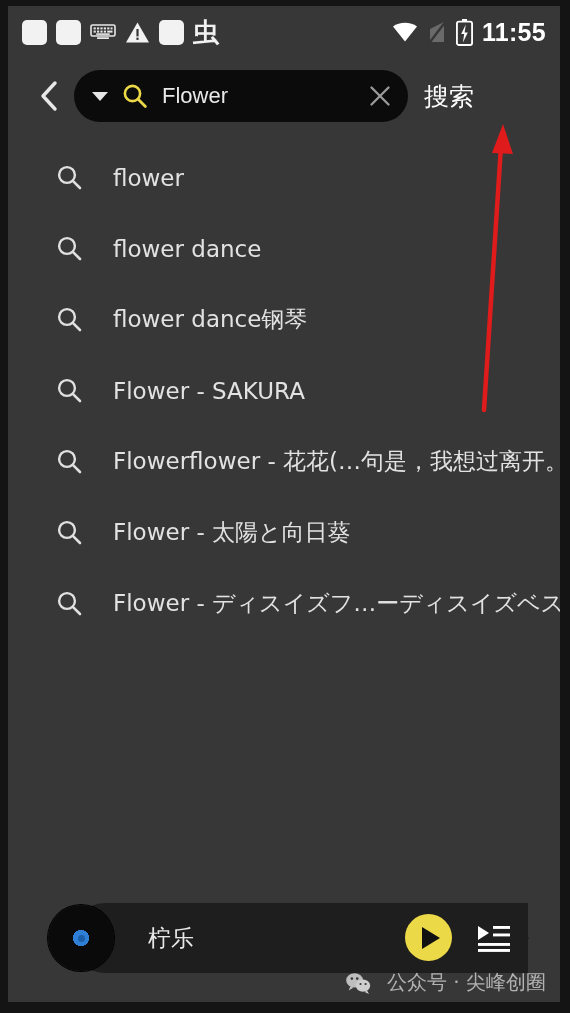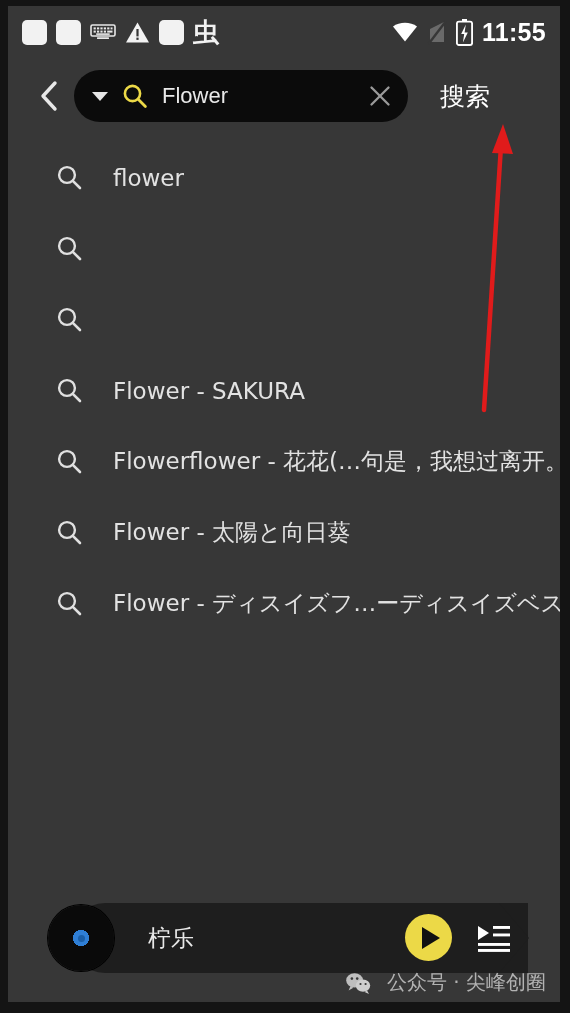--- a/index.html
+++ b/index.html
@@ -94,21 +94,21 @@
     flex:1;
   }
   #clear-btn {
     width:40px; height:40px; margin-right:8px;
     display:flex; align-items:center; justify-content:center;
     cursor:pointer;
   }
   .x-icon { width:22px; height:22px; display:block; }
   #search-action {
     color:#ffffff; font-size:25px;
-    margin-left:32px;
+    margin-left:16px;
     font-family:"DejaVu Sans",sans-serif;
     cursor:pointer; white-space:nowrap;
   }
 
   
   #suggestions {
     position:absolute; left:0; top:136px;
     width:552px;
   }
   .sugg-row {
@@ -308,28 +308,30 @@
         </svg>
         <span class="sugg-text">flower</span>
       </div>
 
 
       <div class="sugg-row">
         <svg class="sugg-icon" viewBox="0 0 27 27">
           <circle cx="11" cy="11" r="7.9" fill="none" stroke="#e0e0e0" stroke-width="2.4"></circle>
           <line x1="16.8" y1="16.8" x2="24" y2="24" stroke="#e0e0e0" stroke-width="2.6" stroke-linecap="round"></line>
         </svg>
-      </div>
-
-
-      <div class="sugg-row">
-        <svg class="sugg-icon" viewBox="0 0 27 27">
-          <circle cx="11" cy="11" r="7.9" fill="none" stroke="#e0e0e0" stroke-width="2.4"></circle>
-          <line x1="16.8" y1="16.8" x2="24" y2="24" stroke="#e0e0e0" stroke-width="2.6" stroke-linecap="round"></line>
-        </svg>
+        <span class="sugg-text">flower dance</span>
+      </div>
+
+
+      <div class="sugg-row">
+        <svg class="sugg-icon" viewBox="0 0 27 27">
+          <circle cx="11" cy="11" r="7.9" fill="none" stroke="#e0e0e0" stroke-width="2.4"></circle>
+          <line x1="16.8" y1="16.8" x2="24" y2="24" stroke="#e0e0e0" stroke-width="2.6" stroke-linecap="round"></line>
+        </svg>
+        <span class="sugg-text">flower dance钢琴</span>
       </div>
 
       <div class="sugg-row">
         <svg class="sugg-icon" viewBox="0 0 27 27">
           <circle cx="11" cy="11" r="7.9" fill="none" stroke="#e0e0e0" stroke-width="2.4"></circle>
           <line x1="16.8" y1="16.8" x2="24" y2="24" stroke="#e0e0e0" stroke-width="2.6" stroke-linecap="round"></line>
         </svg>
         <span class="sugg-text">Flower - SAKURA</span>
       </div>
 

